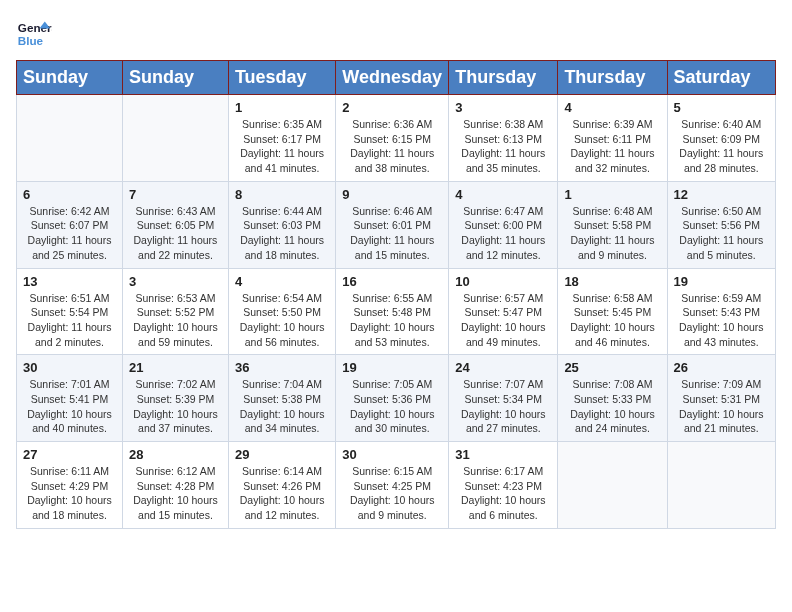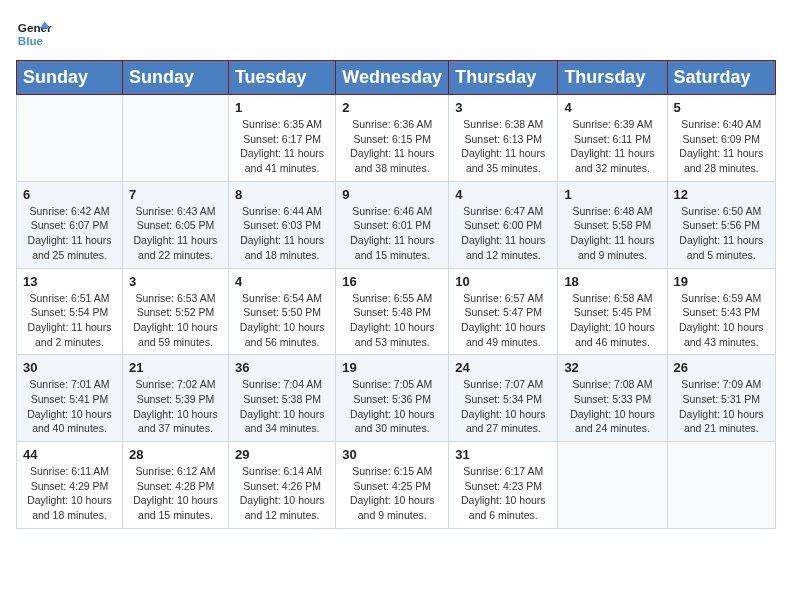--- a/index.html
+++ b/index.html
@@ -209,31 +209,31 @@
         </td>
         <td>
           <span class="day-num">19</span>
           <div class="day-detail">Sunrise: 7:05 AM<br>Sunset: 5:36 PM<br>Daylight: 10 hours and 30 minutes.</div>
         </td>
         <td>
           <span class="day-num">24</span>
           <div class="day-detail">Sunrise: 7:07 AM<br>Sunset: 5:34 PM<br>Daylight: 10 hours and 27 minutes.</div>
         </td>
         <td>
-          <span class="day-num">32</span>
+          <span class="day-num">25</span>
           <div class="day-detail">Sunrise: 7:08 AM<br>Sunset: 5:33 PM<br>Daylight: 10 hours and 24 minutes.</div>
         </td>
         <td>
           <span class="day-num">26</span>
           <div class="day-detail">Sunrise: 7:09 AM<br>Sunset: 5:31 PM<br>Daylight: 10 hours and 21 minutes.</div>
         </td>
       </tr>
       <tr>
         <td>
-          <span class="day-num">44</span>
+          <span class="day-num">27</span>
           <div class="day-detail">Sunrise: 6:11 AM<br>Sunset: 4:29 PM<br>Daylight: 10 hours and 18 minutes.</div>
         </td>
         <td>
           <span class="day-num">28</span>
           <div class="day-detail">Sunrise: 6:12 AM<br>Sunset: 4:28 PM<br>Daylight: 10 hours and 15 minutes.</div>
         </td>
         <td>
           <span class="day-num">29</span>
           <div class="day-detail">Sunrise: 6:14 AM<br>Sunset: 4:26 PM<br>Daylight: 10 hours and 12 minutes.</div>
         </td>

